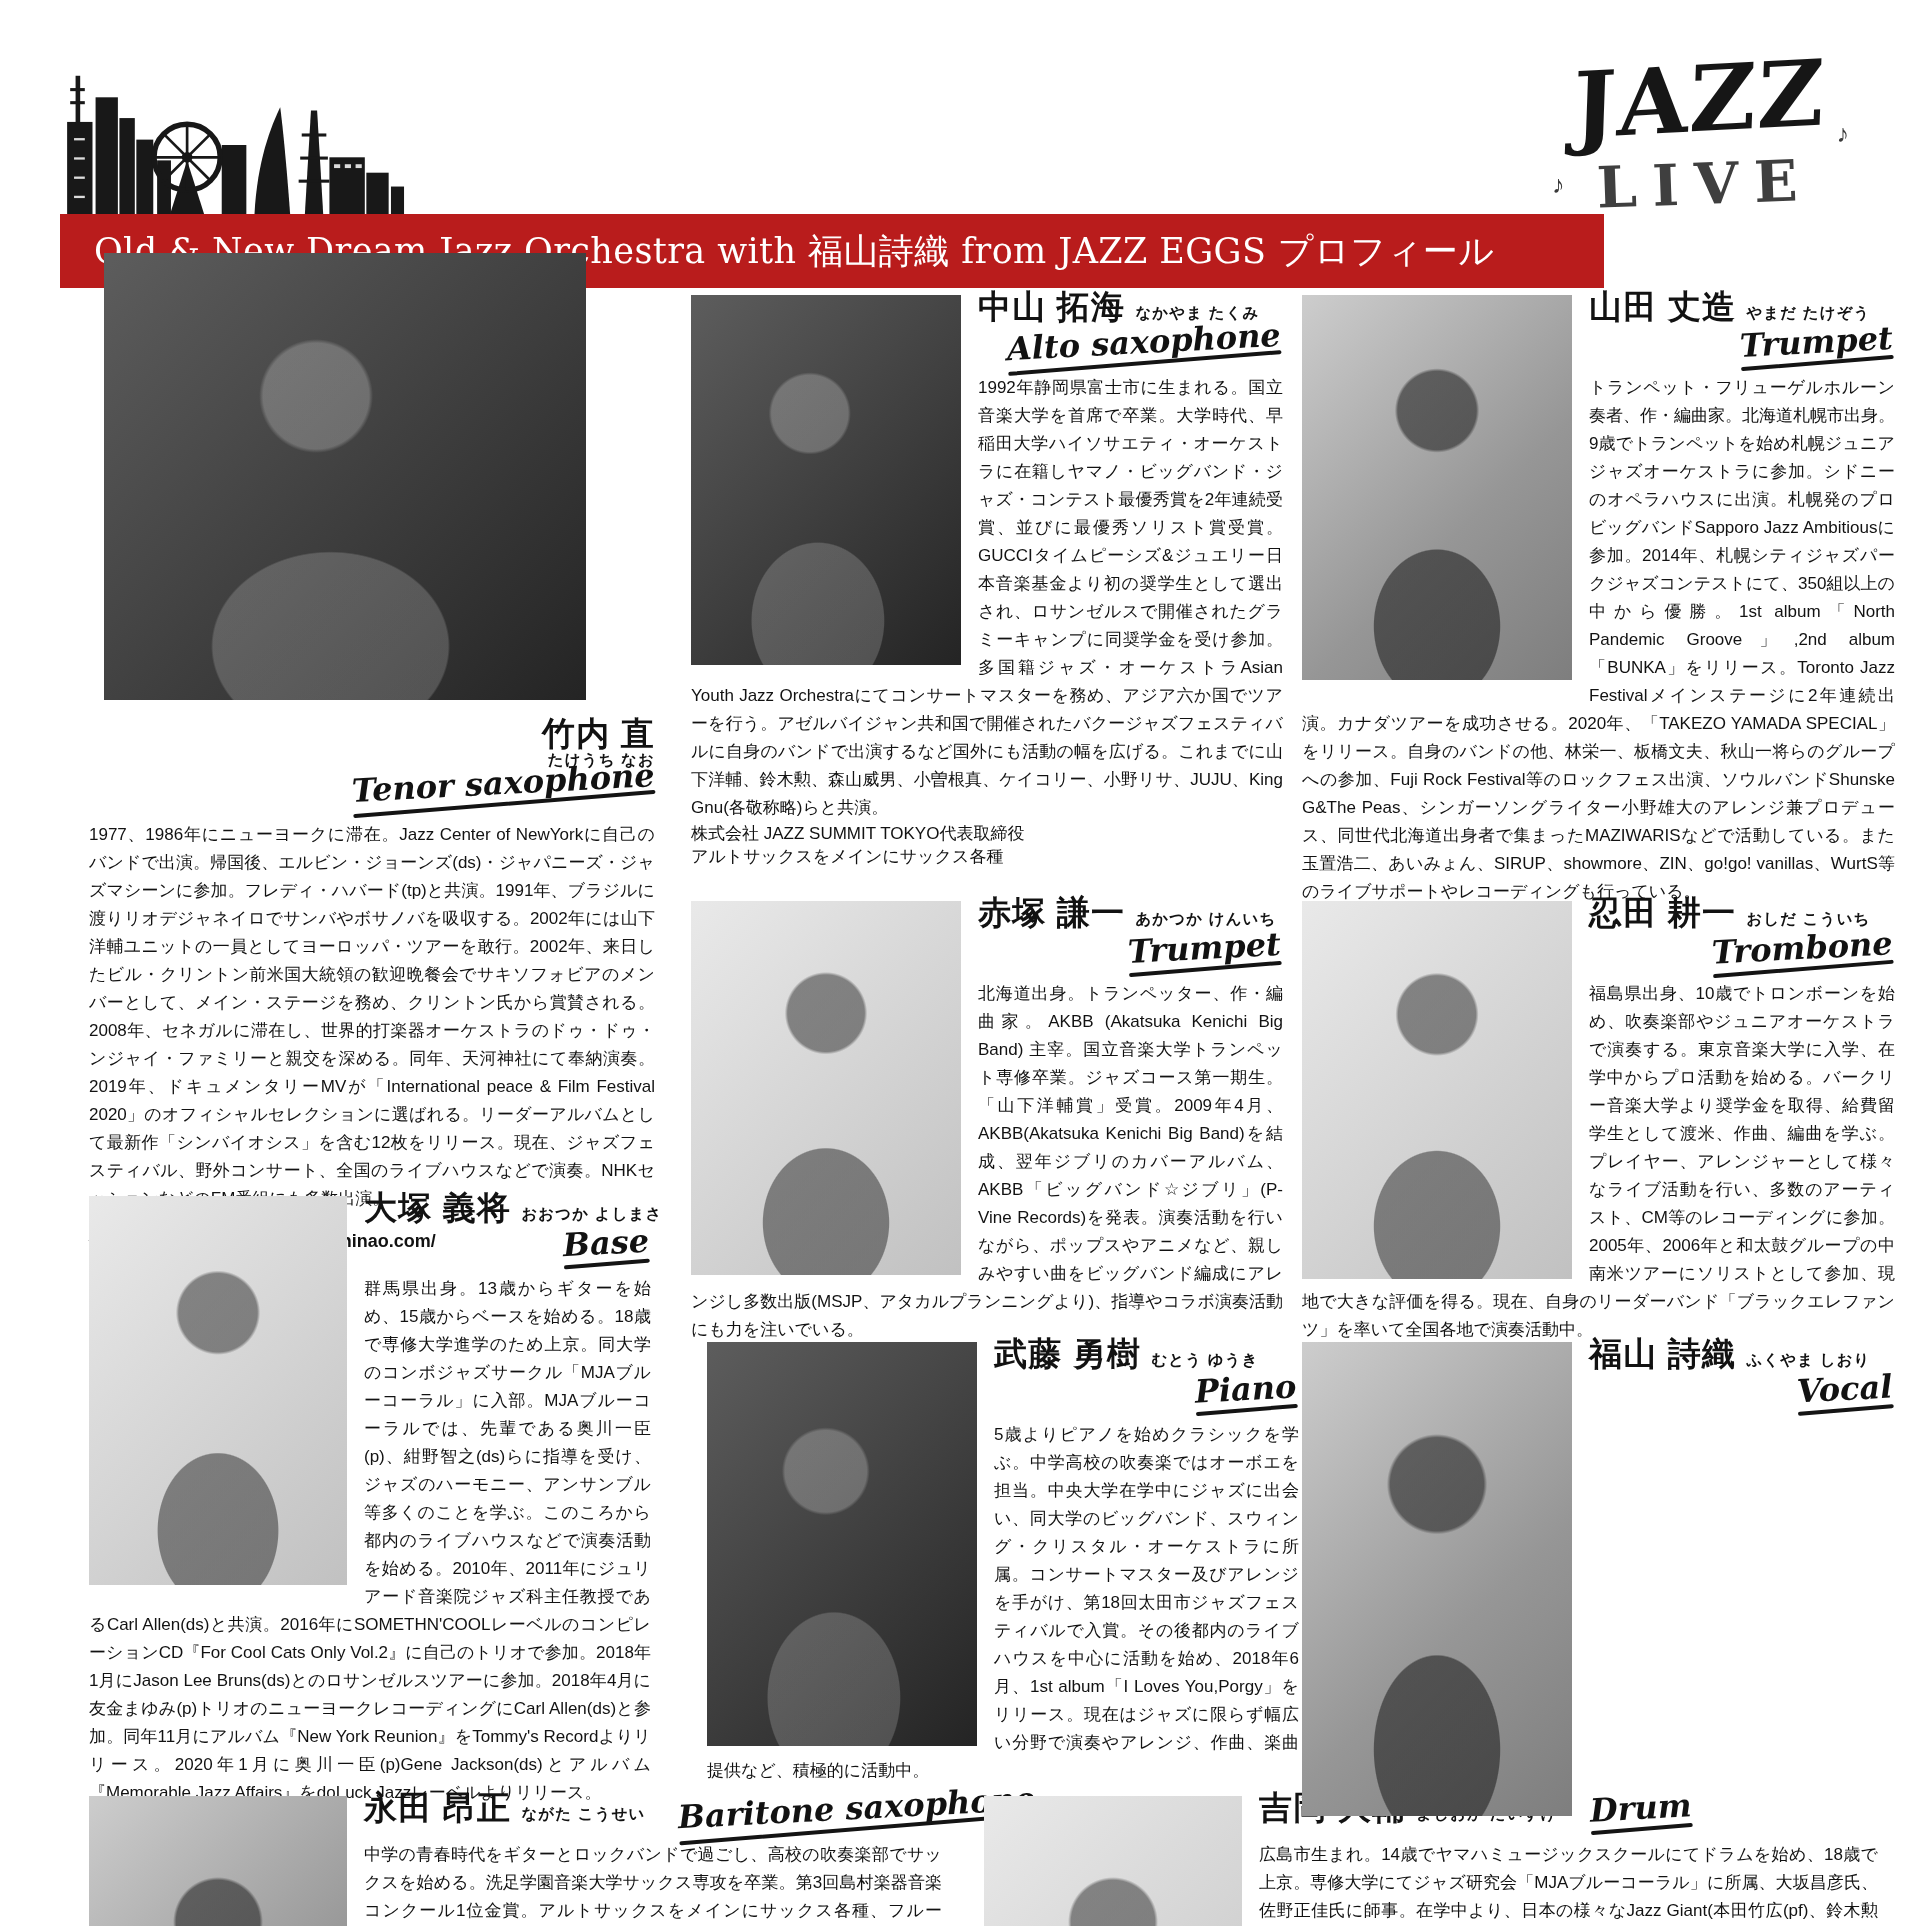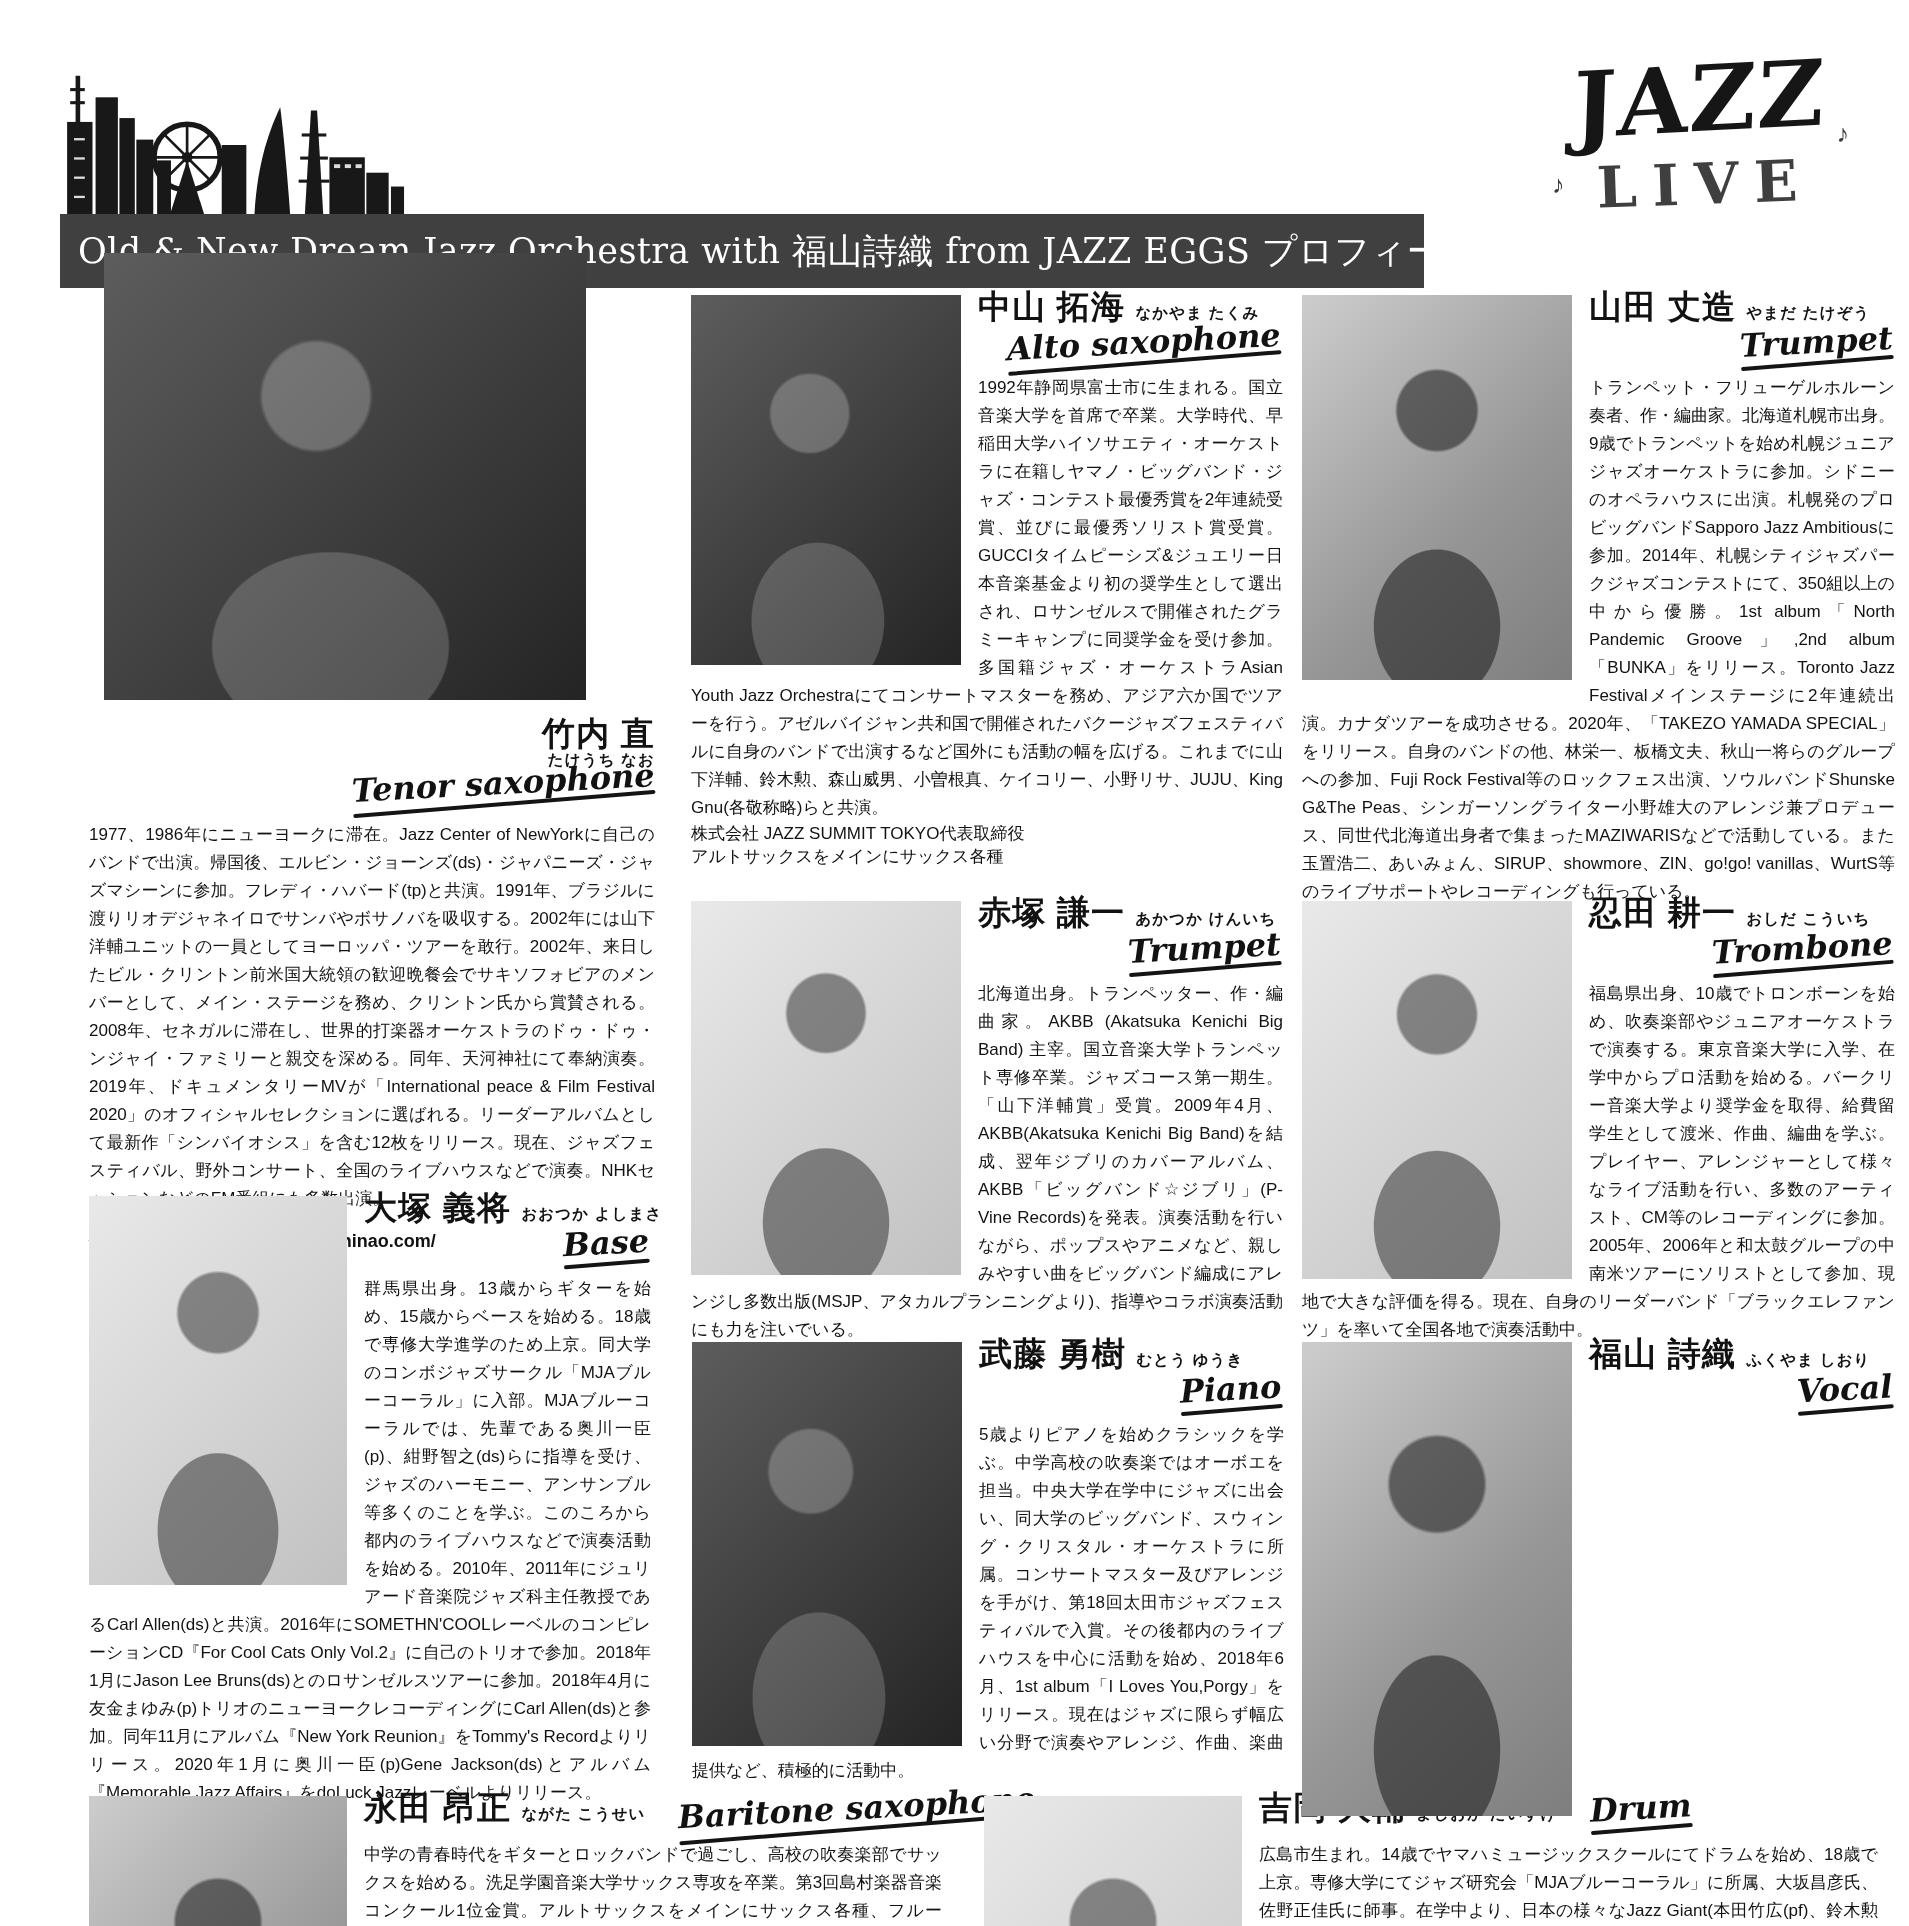--- a/index.html
+++ b/index.html
@@ -1,20 +1,20 @@
 <!DOCTYPE html>
 <html style="font-size:6.2px"><head>
 <meta charset="utf-8">
 <style>
   html,body{margin:0;padding:0;background:#fff;}
   body{width:1910px;height:2703px;position:relative;overflow:hidden;
        font-family:"Liberation Sans","DejaVu Sans",sans-serif;color:#121212;}
   
-  .titlebar{position:absolute;left:60px;top:214px;width:1364px;height:74px;background:#404040;
-            display:flex;align-items:center;padding-left:18px;box-sizing:border-box;}
+  .titlebar{position:absolute;left:60px;top:214px;width:1544px;height:74px;background:#b91c1c;
+            display:flex;align-items:center;padding-left:34px;box-sizing:border-box;}
   .titlebar span{font-family:"DejaVu Serif","Liberation Serif",serif;font-size:35px;color:#fff;
             letter-spacing:0.4px;white-space:nowrap;}
   .skyline{position:absolute;left:60px;top:65px;width:385px;height:150px;}
   .jazzlogo{position:absolute;left:1545px;top:54px;width:308px;height:247px;text-align:center;}
   .jl1{font-family:"DejaVu Serif","Liberation Serif",serif;font-weight:900;font-size:91px;line-height:1;
        color:#161616;transform:rotate(-3deg) skewX(-5deg);display:inline-block;letter-spacing:1.5px;}
   .jl2{font-family:"DejaVu Serif","Liberation Serif",serif;font-weight:700;font-size:57px;line-height:1;
        color:#3f3f3f;letter-spacing:15.4px;margin-top:10px;transform:rotate(-2deg);display:inline-block;padding-left:10.8px;}
   .jl3{font-family:"DejaVu Serif","Liberation Serif",serif;font-weight:700;font-size:50px;line-height:1;
        color:#262626;letter-spacing:18.5px;margin-top:11.6px;display:inline-block;padding-left:15.4px;}
@@ -148,21 +148,21 @@
 <section class="sec" style="left:675px;top:896px;width:592px;">
   <div class="ph ph-light" style="width:270px;height:374px;"></div>
   <div class="nhead">
     <span class="kanji">赤塚 謙一</span>
     <span class="kana">あかつか けんいち</span>
   </div>
   <div class="scriptline"><span class="script">Trumpet</span></div>
   <div class="bio">北海道出身。トランペッター、作・編曲家。AKBB (Akatsuka Kenichi Big Band) 主宰。国立音楽大学トランペット専修卒業。ジャズコース第一期生。「山下洋輔賞」受賞。2009年4月、AKBB(Akatsuka Kenichi Big Band)を結成、翌年ジブリのカバーアルバム、AKBB「ビッグバンド☆ジブリ」(P-Vine Records)を発表。演奏活動を行いながら、ポップスやアニメなど、親しみやすい曲をビッグバンド編成にアレンジし多数出版(MSJP、アタカルプランニングより)、指導やコラボ演奏活動にも力を注いでいる。</div>
 </section>
 
-<section class="sec" style="left:662px;top:1337px;width:592px;padding-left:14px;">
+<section class="sec" style="left:677px;top:1337px;width:592px;padding-left:14px;">
   <div class="ph ph-dark" style="width:270px;height:404px;"></div>
   <div class="nhead">
     <span class="kanji">武藤 勇樹</span>
     <span class="kana">むとう ゆうき</span>
   </div>
   <div class="scriptline"><span class="script">Piano</span></div>
   <div class="bio">5歳よりピアノを始めクラシックを学ぶ。中学高校の吹奏楽ではオーボエを担当。中央大学在学中にジャズに出会い、同大学のビッグバンド、スウィング・クリスタル・オーケストラに所属。コンサートマスター及びアレンジを手がけ、第18回太田市ジャズフェスティバルで入賞。その後都内のライブハウスを中心に活動を始め、2018年6月、1st album「I Loves You,Porgy」をリリース。現在はジャズに限らず幅広い分野で演奏やアレンジ、作曲、楽曲提供など、積極的に活動中。</div>
 </section>
 
 <section class="sec" style="left:968px;top:1791px;width:894px;">

